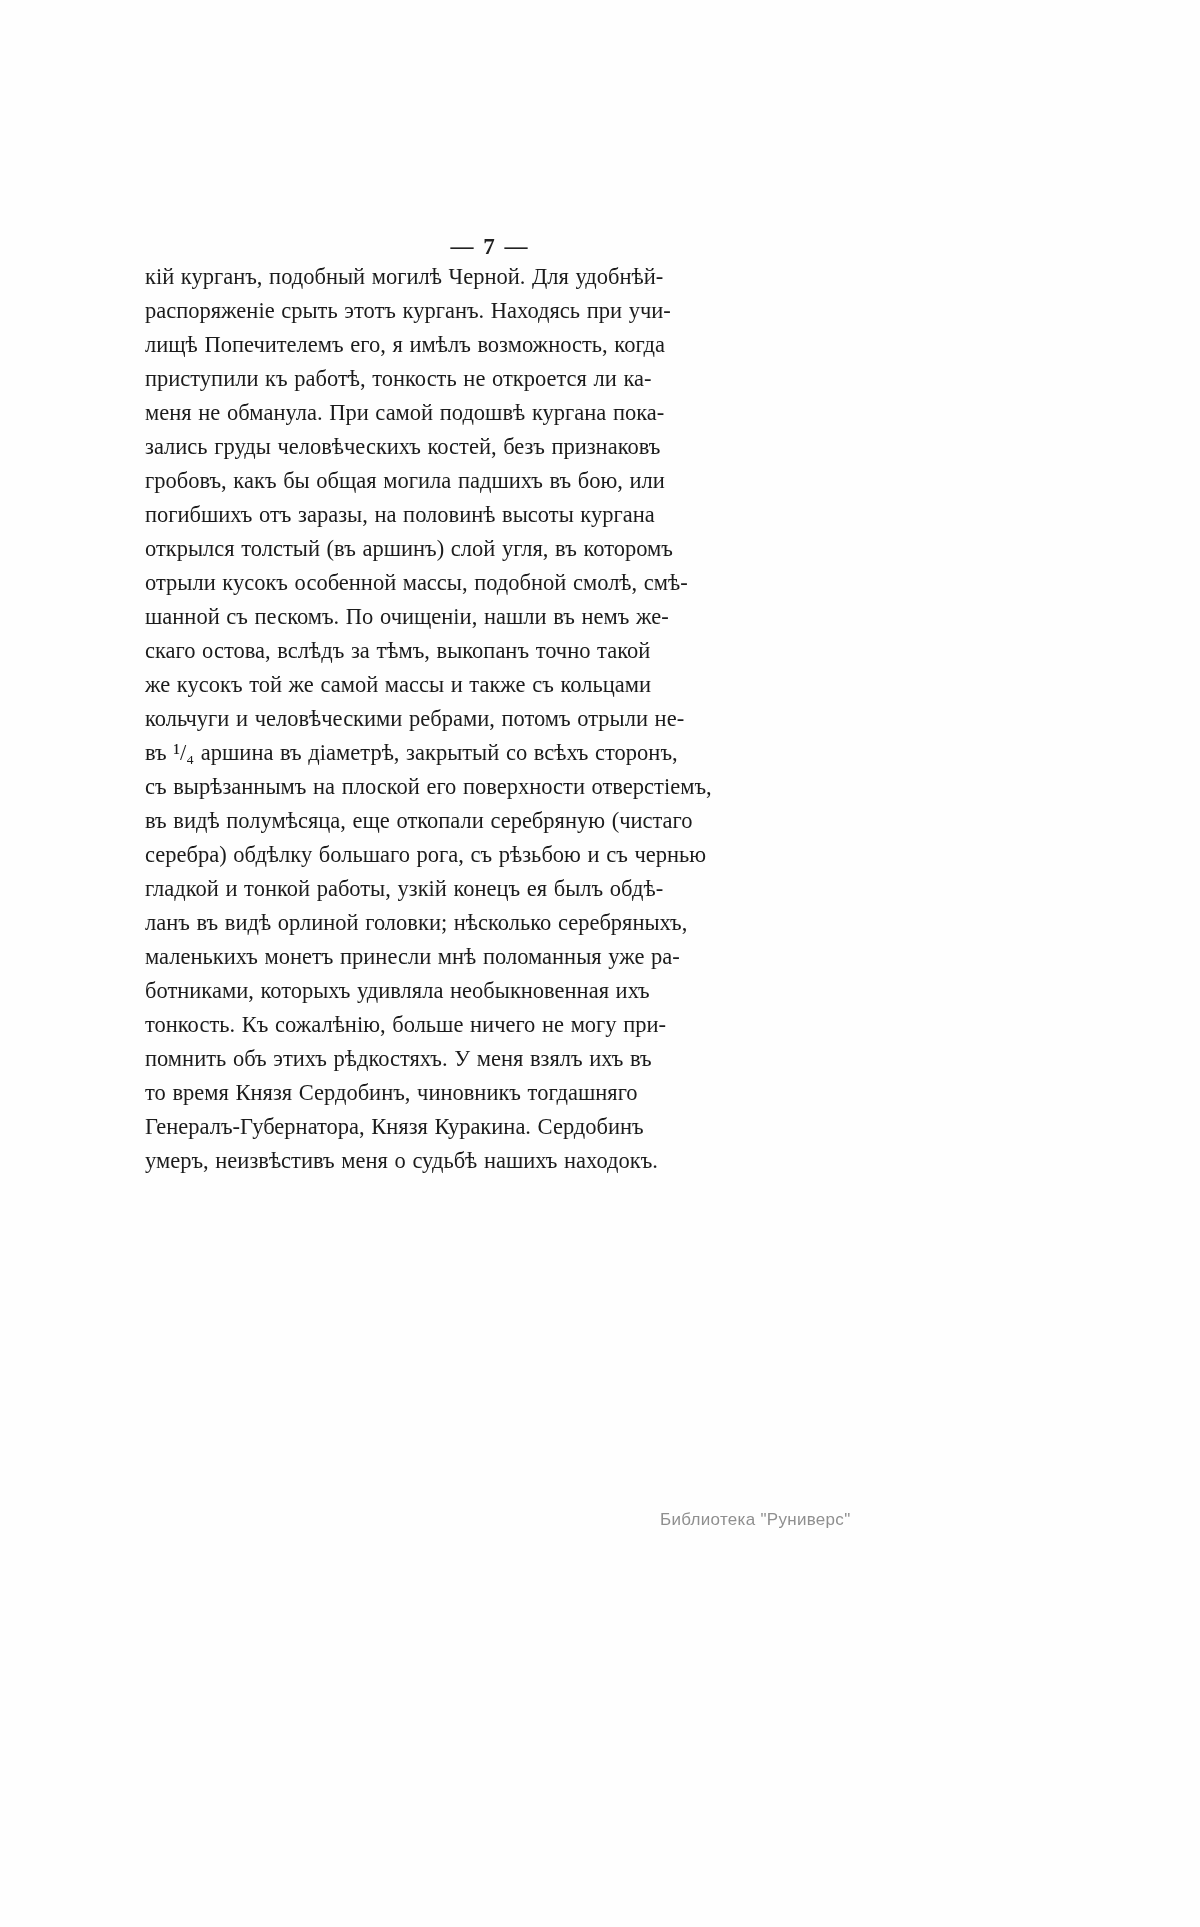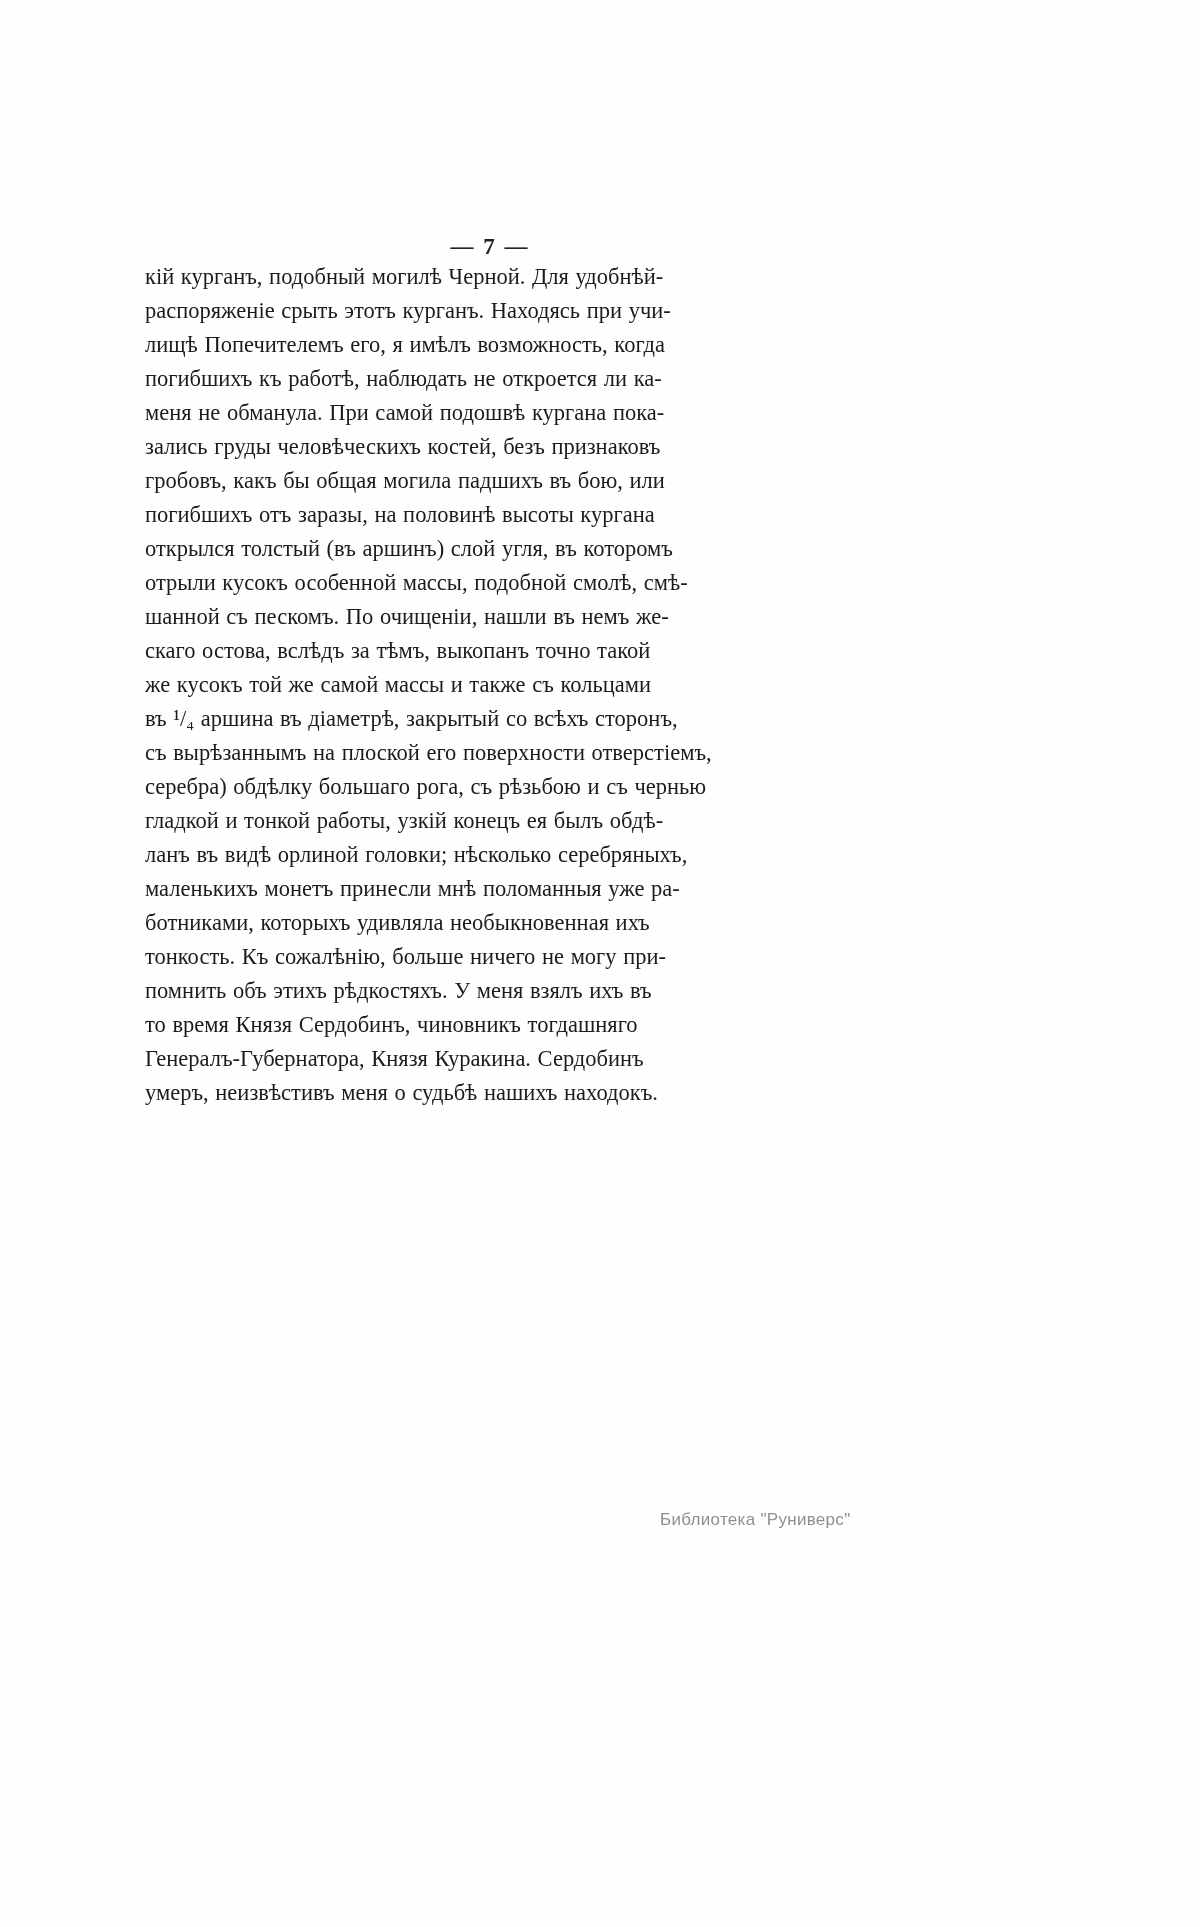--- a/index.html
+++ b/index.html
@@ -69,32 +69,34 @@
 <body>
 
 <div class="scan-page">
 
   <div class="page-number">— 7 —</div>
 
   <div class="text-block">
     <div class="text-line">кій курганъ, подобный могилѣ Черной.  Для удобнѣй-</div>
     <div class="text-line">распоряженіе срыть этотъ курганъ.  Находясь при учи-</div>
     <div class="text-line">лищѣ Попечителемъ его, я имѣлъ возможность,  когда</div>
-    <div class="text-line">погибшихъ къ работѣ, наблюдать не откроется ли ка-</div>
+    <div class="text-line">приступили къ работѣ, тонкость не откроется ли ка-</div>
     <div class="text-line">меня не обманула.  При самой подошвѣ кургана пока-</div>
     <div class="text-line">зались  груды  человѣческихъ  костей,  безъ  признаковъ</div>
     <div class="text-line">гробовъ,  какъ бы общая  могила  падшихъ  въ  бою,  или</div>
     <div class="text-line">погибшихъ  отъ  заразы,  на  половинѣ  высоты  кургана</div>
     <div class="text-line">открылся толстый (въ аршинъ) слой угля, въ которомъ</div>
     <div class="text-line">отрыли кусокъ особенной массы, подобной смолѣ,  смѣ-</div>
     <div class="text-line">шанной съ пескомъ.  По очищеніи,  нашли въ немъ же-</div>
     <div class="text-line">скаго  остова,  вслѣдъ за тѣмъ,  выкопанъ точно такой</div>
     <div class="text-line">же кусокъ  той же самой  массы и также съ  кольцами</div>
+    <div class="text-line">кольчуги и человѣческими ребрами, потомъ отрыли не-</div>
     <div class="text-line">въ ¹/₄ аршина въ діаметрѣ, закрытый со всѣхъ сторонъ,</div>
     <div class="text-line">съ вырѣзаннымъ на плоской его поверхности отверстіемъ,</div>
+    <div class="text-line">въ видѣ полумѣсяца, еще откопали серебряную (чистаго</div>
     <div class="text-line">серебра) обдѣлку большаго рога, съ рѣзьбою и съ чернью</div>
     <div class="text-line">гладкой и  тонкой работы,  узкій конецъ ея былъ обдѣ-</div>
     <div class="text-line">ланъ въ видѣ орлиной головки; нѣсколько серебряныхъ,</div>
     <div class="text-line">маленькихъ монетъ принесли мнѣ поломанныя уже ра-</div>
     <div class="text-line">ботниками,  которыхъ  удивляла  необыкновенная  ихъ</div>
     <div class="text-line">тонкость.  Къ сожалѣнію, больше ничего не могу при-</div>
     <div class="text-line">помнить объ этихъ рѣдкостяхъ.  У меня взялъ ихъ въ</div>
     <div class="text-line">то время  Князя Сердобинъ,  чиновникъ  тогдашняго</div>
     <div class="text-line">Генералъ-Губернатора,  Князя  Куракина.  Сердобинъ</div>
     <div class="text-line">умеръ,  неизвѣстивъ меня о судьбѣ  нашихъ находокъ.</div>

